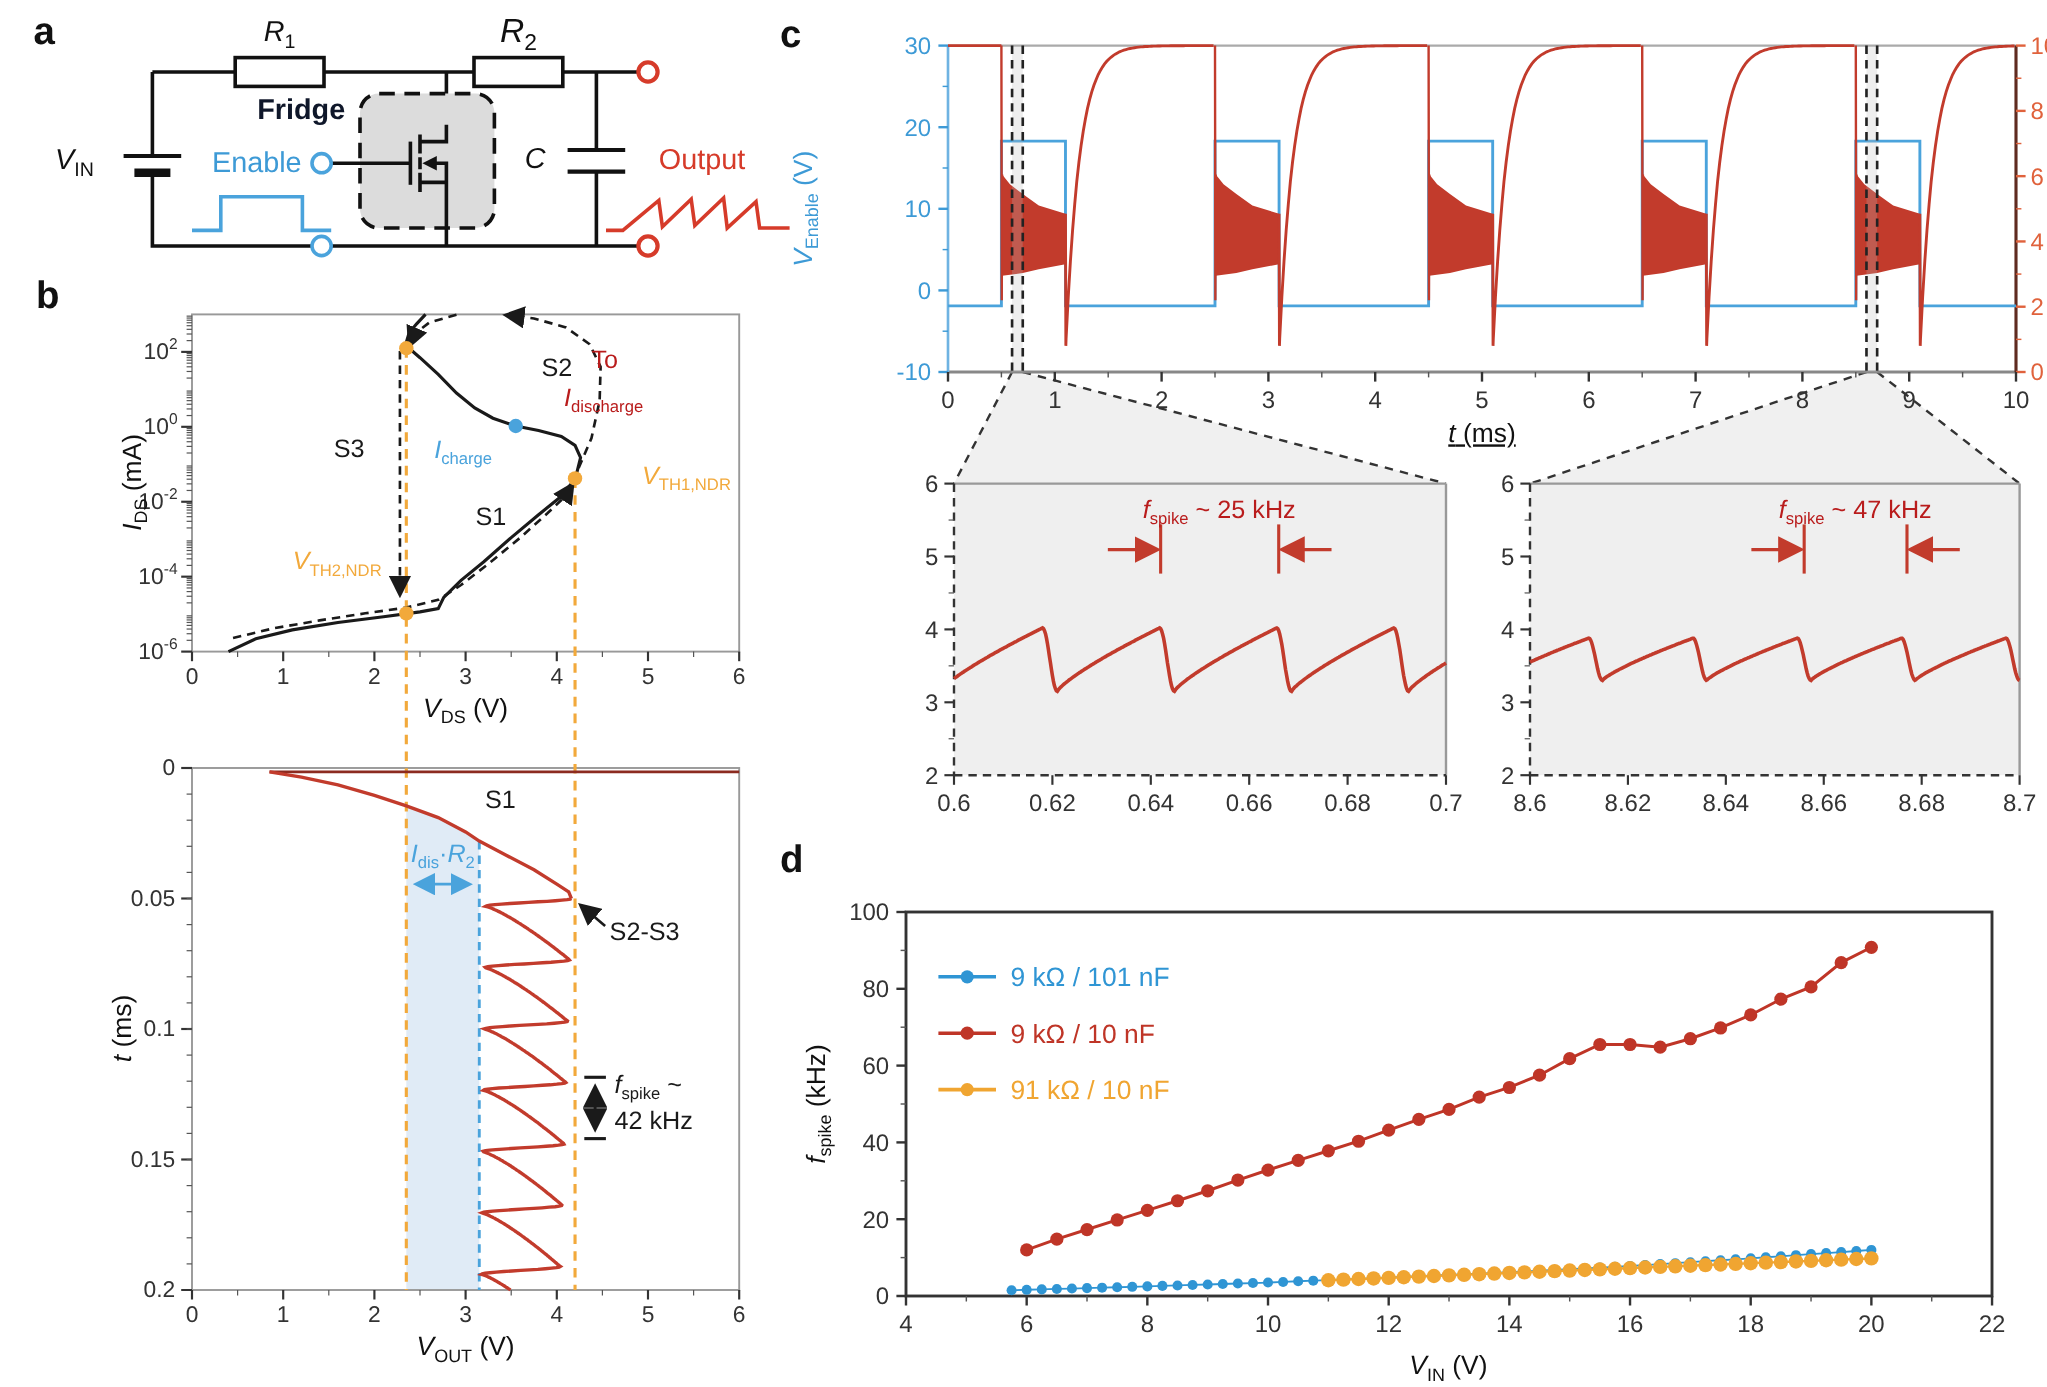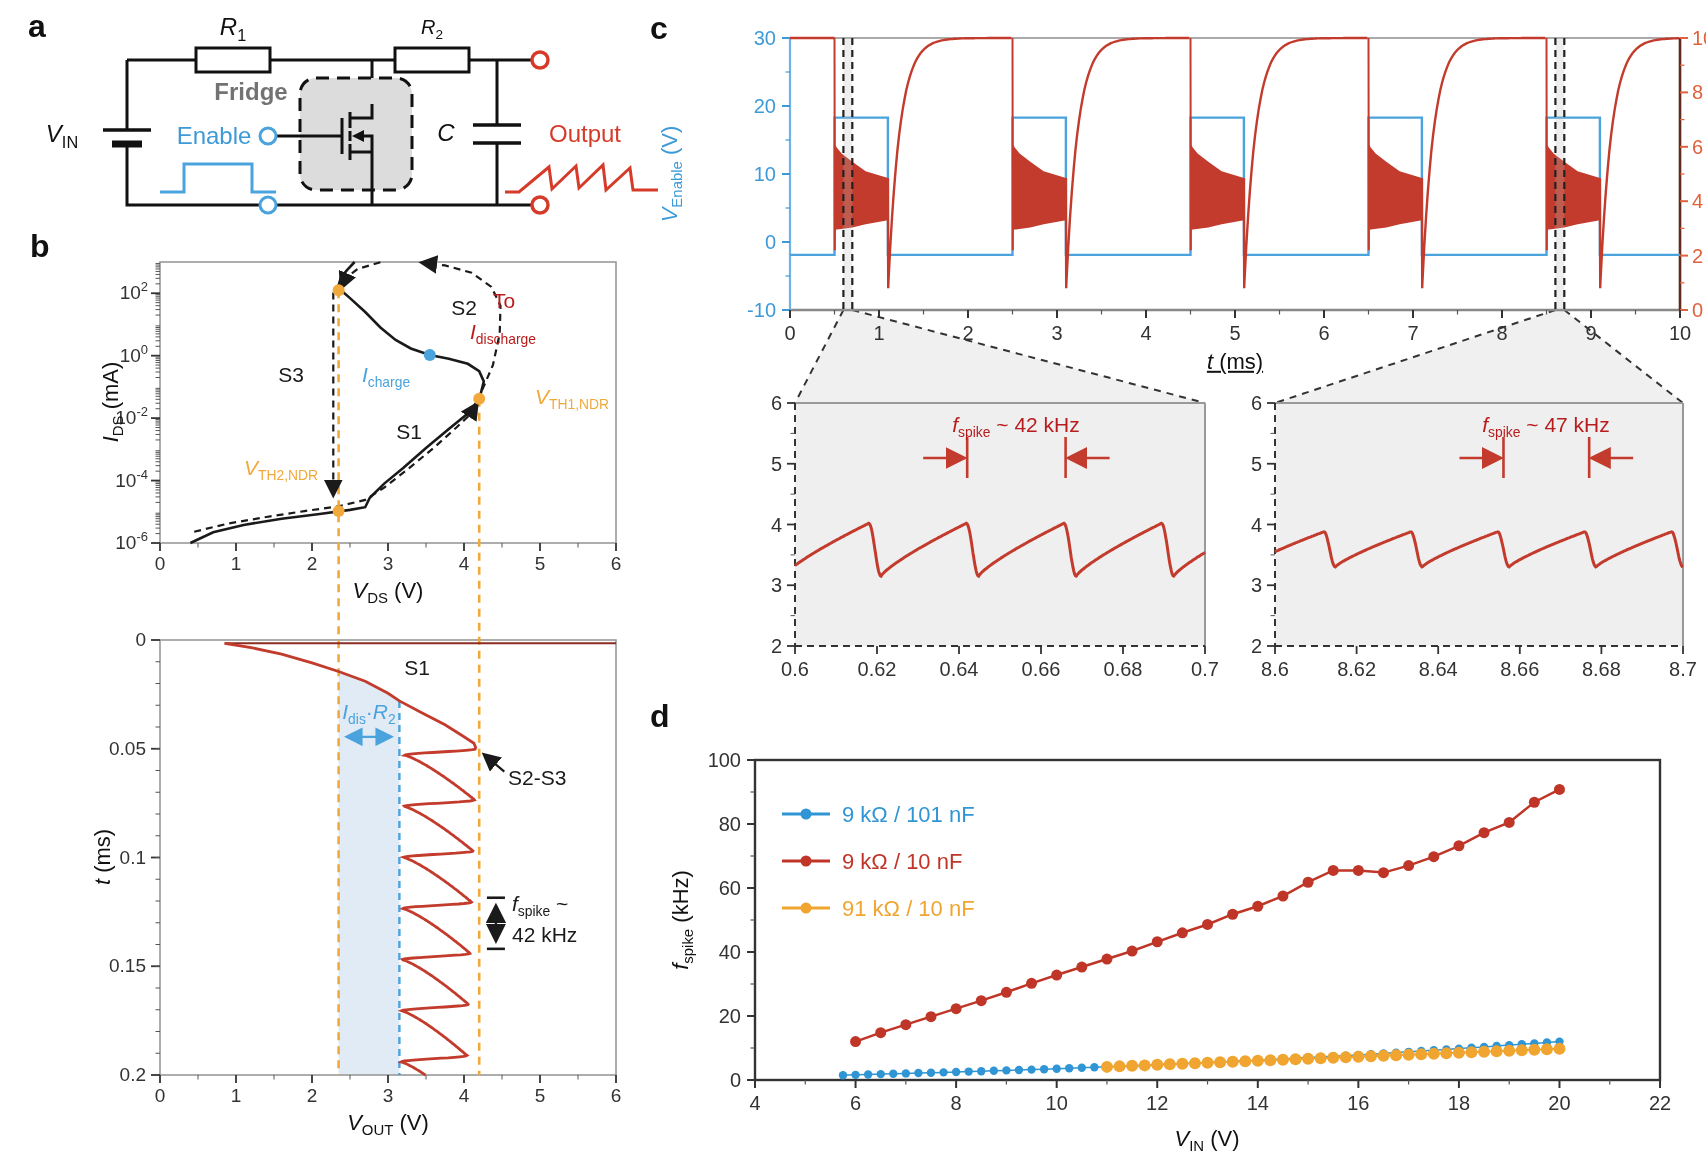--- a/index.html
+++ b/index.html
@@ -6,21 +6,21 @@
   .figure{position:relative;width:1706px;height:1156px;background:#fff;overflow:hidden;
           font-family:"Liberation Sans",sans-serif;color:#111;}
   svg{position:absolute;left:0;top:0;}
   svg text{font-family:"Liberation Sans",sans-serif;}
   .lbl{position:absolute;transform:translate(-50%,-50%);white-space:nowrap;font-size:22px;}
   .lbl sub{font-size:68%;}
   .rot{transform:translate(-50%,-50%) rotate(-90deg);}
   .panel-letter{position:absolute;font-size:32px;font-weight:700;color:#111;}
   .c-blue{color:#3d9ad6;}
   .c-red{color:#d63b2a;}
-  .c-gray{color:#737373;font-weight:700;}
+  .c-gray{color:#0f172a;font-weight:700;}
   .ann{position:absolute;white-space:nowrap;font-size:21px;line-height:1;}
   .ann sub{font-size:66%;}
   .ann.red{color:#b91c1c;}
   .ann.blue{color:#4aa3dc;}
   .ann.orange{color:#f2a93b;}
   .ann.black{color:#1a1a1a;}
   .al-c{transform:translate(-50%,-50%);}
   .al-l{transform:translate(0,-50%);}
 </style>
 </head>
@@ -608,21 +608,21 @@
     <path d="M505,192 H519 L549,167 L552,189 L576,166 L579,188 L603,165 L606,190 L630,168 L633,190 H658" fill="none" stroke="#d63b2a" stroke-width="3"></path>
   </svg>
 
   <div class="panel-letter" style="left:28px;top:8px;">a</div>
   <div class="panel-letter" style="left:30px;top:228px;">b</div>
   <div class="panel-letter" style="left:650px;top:10px;">c</div>
   <div class="panel-letter" style="left:650px;top:698px;">d</div>
 
   <span class="lbl" style="left:62px;top:136px;font-size:24px;"><i>V</i><sub>IN</sub></span>
   <span class="lbl" style="left:233px;top:29px;font-size:24px;"><i>R</i><sub>1</sub></span>
-  <span class="lbl" style="left:432px;top:29px;font-size:20px;"><i>R</i><sub>2</sub></span>
+  <span class="lbl" style="left:432px;top:29px;font-size:28px;"><i>R</i><sub>2</sub></span>
   <span class="lbl c-gray" style="left:251px;top:92px;font-size:24px;">Fridge</span>
   <span class="lbl c-blue" style="left:214px;top:136px;font-size:24px;">Enable</span>
   <span class="lbl" style="left:446px;top:133px;font-size:24px;"><i>C</i></span>
   <span class="lbl c-red" style="left:585px;top:134px;font-size:24px;font-weight:400;">Output</span>
 
   <span class="lbl rot" style="left:112px;top:402px;"><i>I</i><sub>DS</sub><span> (mA)</span></span>
   <span class="lbl" style="left:388px;top:592px;"><i>V</i><sub>DS</sub><span> (V)</span></span>
   <span class="lbl rot" style="left:104px;top:857px;"><i>t</i><sub></sub><span> (ms)</span></span>
   <span class="lbl" style="left:388px;top:1124px;"><i>V</i><sub>OUT</sub><span> (V)</span></span>
   <span class="lbl rot c-blue" style="left:671px;top:174px;"><i>V</i><sub>Enable</sub><span> (V)</span></span>
@@ -637,16 +637,16 @@
       <span class="ann black al-c" style="left: 291px; top: 374px;"><span>S3</span></span>
       <span class="ann blue al-c" style="left: 386px; top: 377px;"><i>I</i><sub>charge</sub></span>
       <span class="ann black al-c" style="left: 409px; top: 431px;"><span>S1</span></span>
       <span class="ann orange al-l" style="left: 494px; top: 399px; margin-left: 41px;"><i>V</i><sub>TH1,NDR</sub></span>
       <span class="ann orange al-c" style="left: 281px; top: 470px;"><i>V</i><sub>TH2,NDR</sub></span>
       <span class="ann black al-c" style="left: 417px; top: 667px;"><span>S1</span></span>
       <span class="ann blue al-c" style="left: 369px; top: 714px;"><i>I</i><sub>dis</sub><span>·</span><i>R</i><sub>2</sub></span>
       <span class="ann black al-l" style="left: 508px; top: 777px;"><span>S2-S3</span></span>
       <span class="ann black al-l" style="left: 512px; top: 906px;"><i>f</i><sub>spike</sub><span> ~</span></span>
       <span class="ann black al-l" style="left: 512px; top: 934px;"><span>42 kHz</span></span>
-      <span class="ann red al-c" style="left: 1016px; top: 427px;"><i>f</i><sub>spike</sub><span> ~ 42 kHz</span></span>
+      <span class="ann red al-c" style="left: 1016px; top: 427px;"><i>f</i><sub>spike</sub><span> ~ 25 kHz</span></span>
       <span class="ann red al-c" style="left: 1546px; top: 427px;"><i>f</i><sub>spike</sub><span> ~ 47 kHz</span></span>
     </div>
 </div>
 
 </body></html>

